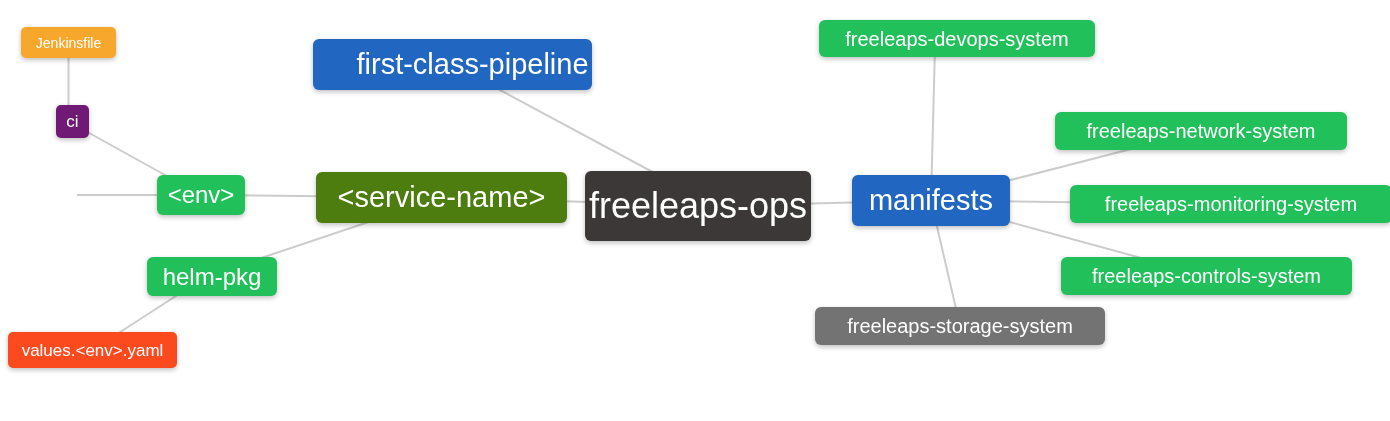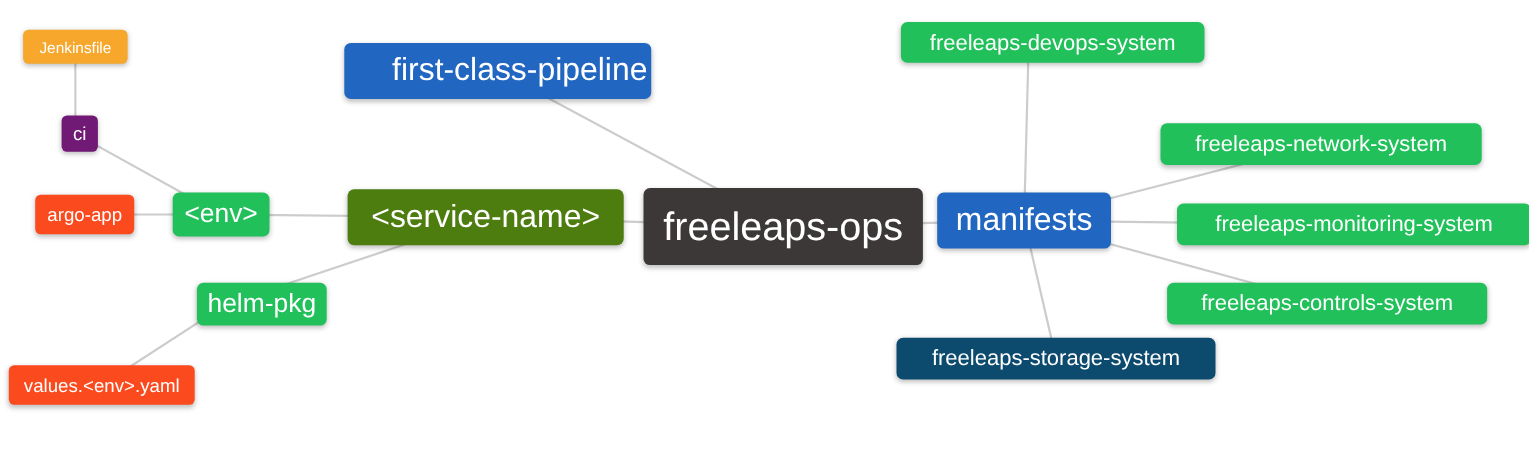--- a/index.html
+++ b/index.html
@@ -62,27 +62,26 @@
       <line x1="716" y1="206" x2="931" y2="200.5" stroke="#cccccc" stroke-width="2"></line>
       <line x1="931" y1="200.5" x2="935" y2="46.5" stroke="#cccccc" stroke-width="2"></line>
       <line x1="931" y1="200.5" x2="1201" y2="131" stroke="#cccccc" stroke-width="2"></line>
       <line x1="931" y1="200.5" x2="1212" y2="204" stroke="#cccccc" stroke-width="2"></line>
       <line x1="931" y1="200.5" x2="1207" y2="276" stroke="#cccccc" stroke-width="2"></line>
       <line x1="931" y1="200.5" x2="960" y2="326" stroke="#cccccc" stroke-width="2"></line>
     </svg>
 
   <div class="node xs" style="left: 21px; top: 27px; width: 95px; height: 31px; background: rgb(246, 167, 44); color: rgb(255, 255, 255);">Jenkinsfile</div>
   <div class="node sm" style="left: 56px; top: 105px; width: 33px; height: 33px; background: #701a75; color: rgb(255, 255, 255);">ci</div>
-  <div class="node sm" style="left: 32px; top: 177px; width: 90px; height: 36px; background: rgb(251, 74, 30); color: rgb(255, 255, 255);">argo-app</div>
   <div class="node lg" style="left: 157px; top: 175px; width: 88px; height: 40px; background: rgb(33, 192, 90); color: rgb(255, 255, 255);">&lt;env&gt;</div>
-  <div class="node lg" style="left: 147px; top: 257px; width: 118px; height: 39px; background: rgb(33, 192, 90); color: rgb(255, 255, 255); margin-left: 32px;">helm-pkg</div>
+  <div class="node lg" style="left: 147px; top: 257px; width: 130px; height: 39px; background: rgb(33, 192, 90); color: rgb(255, 255, 255);">helm-pkg</div>
   <div class="node sm" style="left: 8px; top: 332px; width: 169px; height: 36px; background: rgb(251, 74, 30); color: rgb(255, 255, 255); text-align: right;">values.&lt;env&gt;.yaml</div>
   <div class="node xl" style="left: 313px; top: 39px; width: 279px; height: 51px; background: rgb(33, 102, 192); color: rgb(255, 255, 255); padding-left: 44px;">first-class-pipeline</div>
   <div class="node xl" style="left: 316px; top: 172px; width: 251px; height: 51px; background: #4d7c0f; color: rgb(255, 255, 255);">&lt;service-name&gt;</div>
-  <div class="node hero" style="left: 585px; top: 171px; width: 254px; height: 70px; background: rgb(61, 56, 56); color: rgb(255, 255, 255);">freeleaps-ops</div>
+  <div class="node hero" style="left: 585px; top: 171px; width: 226px; height: 70px; background: rgb(61, 56, 56); color: rgb(255, 255, 255);">freeleaps-ops</div>
   <div class="node xl" style="left: 852px; top: 175px; width: 158px; height: 51px; background: rgb(33, 102, 192); color: rgb(255, 255, 255);">manifests</div>
   <div class="node md" style="left: 797px; top: 20px; width: 276px; height: 37px; background: rgb(33, 192, 90); color: rgb(255, 255, 255); margin-left: 22px;">freeleaps-devops-system</div>
   <div class="node md" style="left: 1055px; top: 112px; width: 292px; height: 38px; background: rgb(33, 192, 90); color: rgb(255, 255, 255);">freeleaps-network-system</div>
   <div class="node md" style="left: 1070px; top: 185px; width: 322px; height: 38px; background: rgb(33, 192, 90); color: rgb(255, 255, 255);">freeleaps-monitoring-system</div>
   <div class="node md" style="left: 1061px; top: 257px; width: 291px; height: 38px; background: rgb(33, 192, 90); color: rgb(255, 255, 255);">freeleaps-controls-system</div>
-  <div class="node md" style="left: 815px; top: 307px; width: 290px; height: 38px; background: #0c4a6e; color: rgb(255, 255, 255);">freeleaps-storage-system</div>
+  <div class="node md" style="left: 815px; top: 307px; width: 290px; height: 38px; background: #737373; color: rgb(255, 255, 255);">freeleaps-storage-system</div>
 
 </div>
 
 </body></html>

